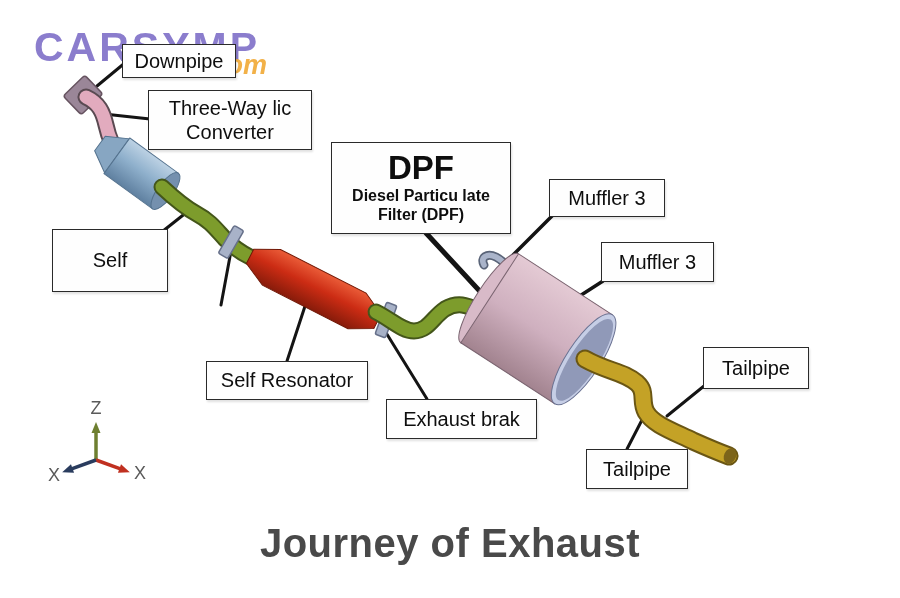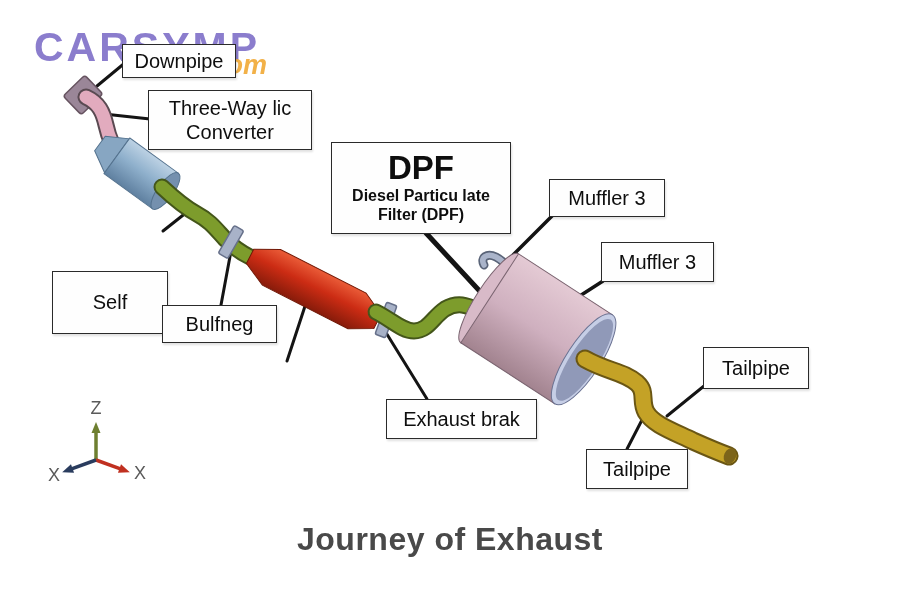--- a/index.html
+++ b/index.html
@@ -9,21 +9,21 @@
   .wm-brand{left:34px;top:24px;font-size:41px;letter-spacing:3px;color:#8577cb;opacity:.95;}
   .wm-tld{left:204px;top:50px;font-size:27px;font-style:italic;color:#f2b148;}
   .diagram-svg{position:absolute;left:0;top:0;z-index:2;}
   .label-box{position:absolute;z-index:3;background:#fefefe;border:1.5px solid #2a2a2a;
              box-shadow:1px 2px 2px rgba(0,0,0,.12);display:flex;flex-direction:column;
              align-items:center;justify-content:center;color:#0e0e0e;font-size:20px;
              line-height:1.22;text-align:center;}
   .dpf-title{font-size:33px;font-weight:bold;line-height:1.05;}
   .dpf-sub{font-size:16px;font-weight:bold;line-height:1.2;}
   .page-title{position:absolute;left:0;right:0;top:521px;z-index:3;text-align:center;
-              font-size:32px;font-weight:bold;color:#494949;letter-spacing:.5px;}
+              font-size:40px;font-weight:bold;color:#494949;letter-spacing:.5px;}
 </style>
 </head>
 <body>
 
 <div class="canvas">
 
   <div class="watermark wm-brand">CARSYMP</div>
   <div class="watermark wm-tld">.com</div>
 
   <svg class="diagram-svg" width="900" height="598" viewBox="0 0 900 598">
@@ -153,28 +153,28 @@
   </div>
 
   <div class="label-box" style="left:549px;top:179px;width:114px;height:36px;">
     <span>Muffler 3</span>
   </div>
 
   <div class="label-box" style="left:601px;top:242px;width:111px;height:38px;">
     <span>Muffler 3</span>
   </div>
 
-  <div class="label-box" style="left:52px;top:229px;width:114px;height:61px;margin-top:42px;">
+  <div class="label-box" style="left:52px;top:229px;width:114px;height:61px;">
     <span>Self</span>
   </div>
 
-  <div class="label-box" style="left:162px;top:305px;width:113px;height:36px;">
-    <span>Bulfneg</span>
+
+  <div class="label-box" style="left:206px;top:361px;width:160px;height:37px;">
+    <span>Self Resonator</span>
   </div>
-
 
   <div class="label-box" style="left:386px;top:399px;width:149px;height:38px;">
     <span>Exhaust brak</span>
   </div>
 
   <div class="label-box" style="left:703px;top:347px;width:104px;height:40px;">
     <span>Tailpipe</span>
   </div>
 
   <div class="label-box" style="left:586px;top:449px;width:100px;height:38px;">

